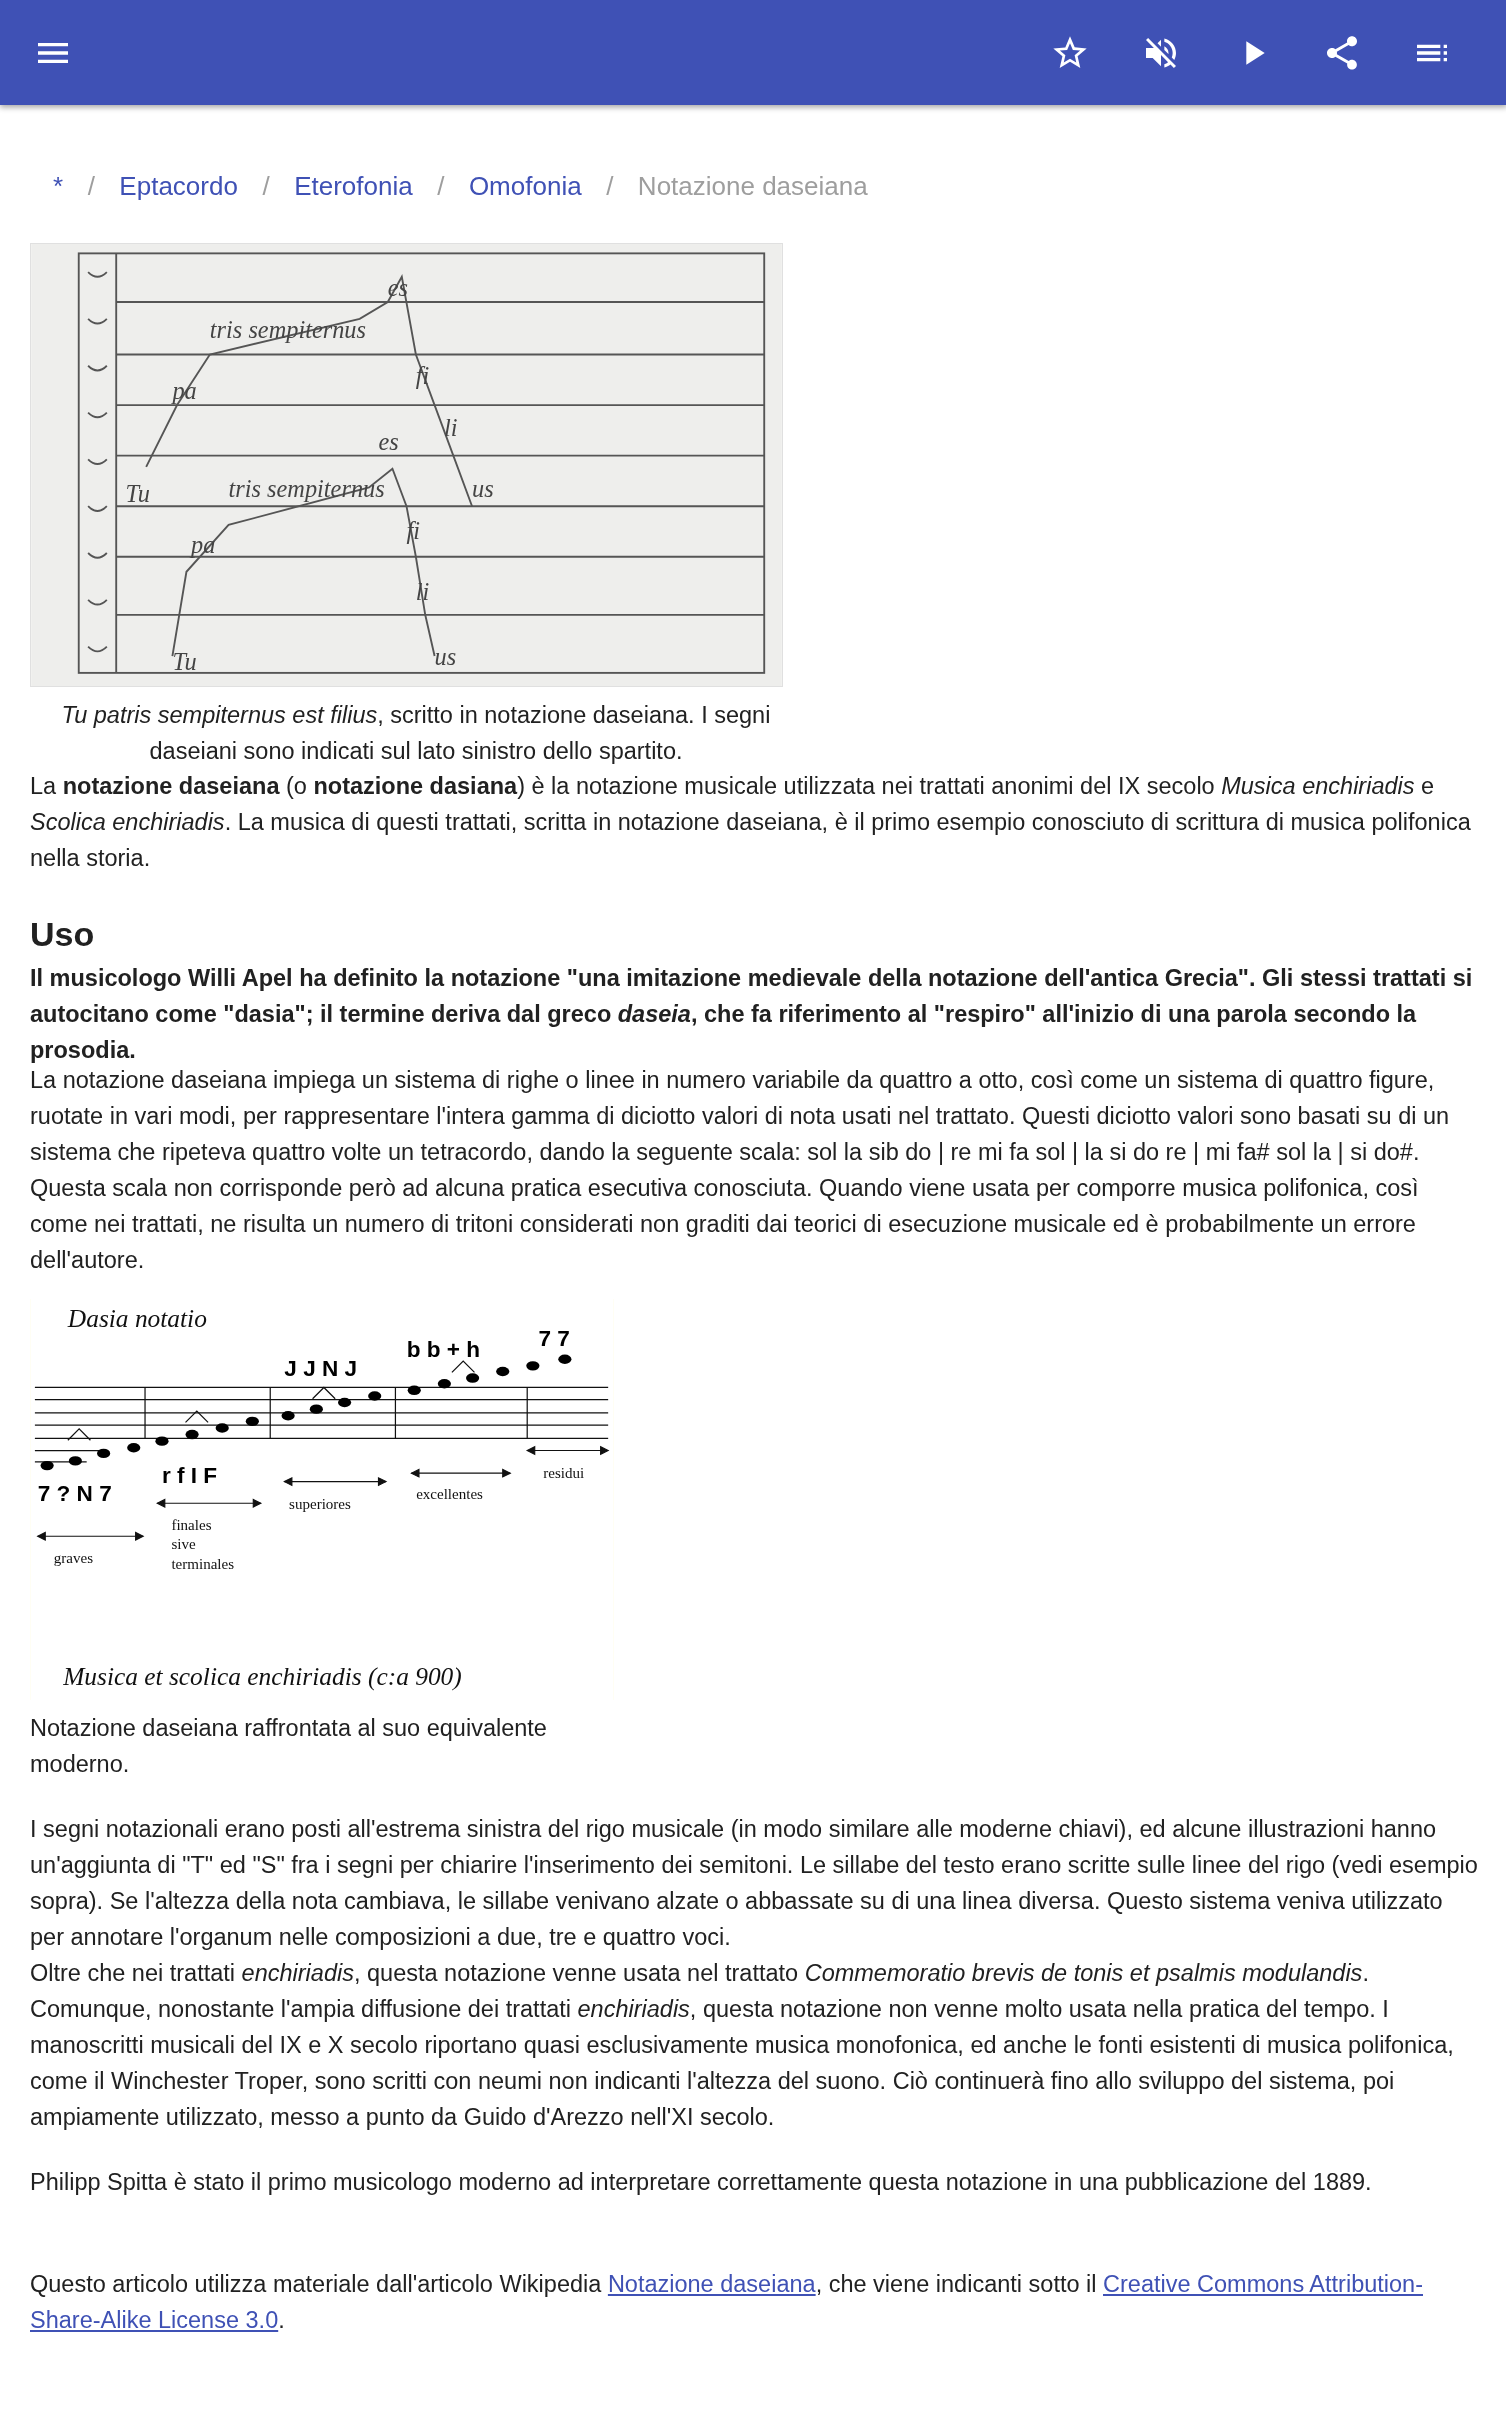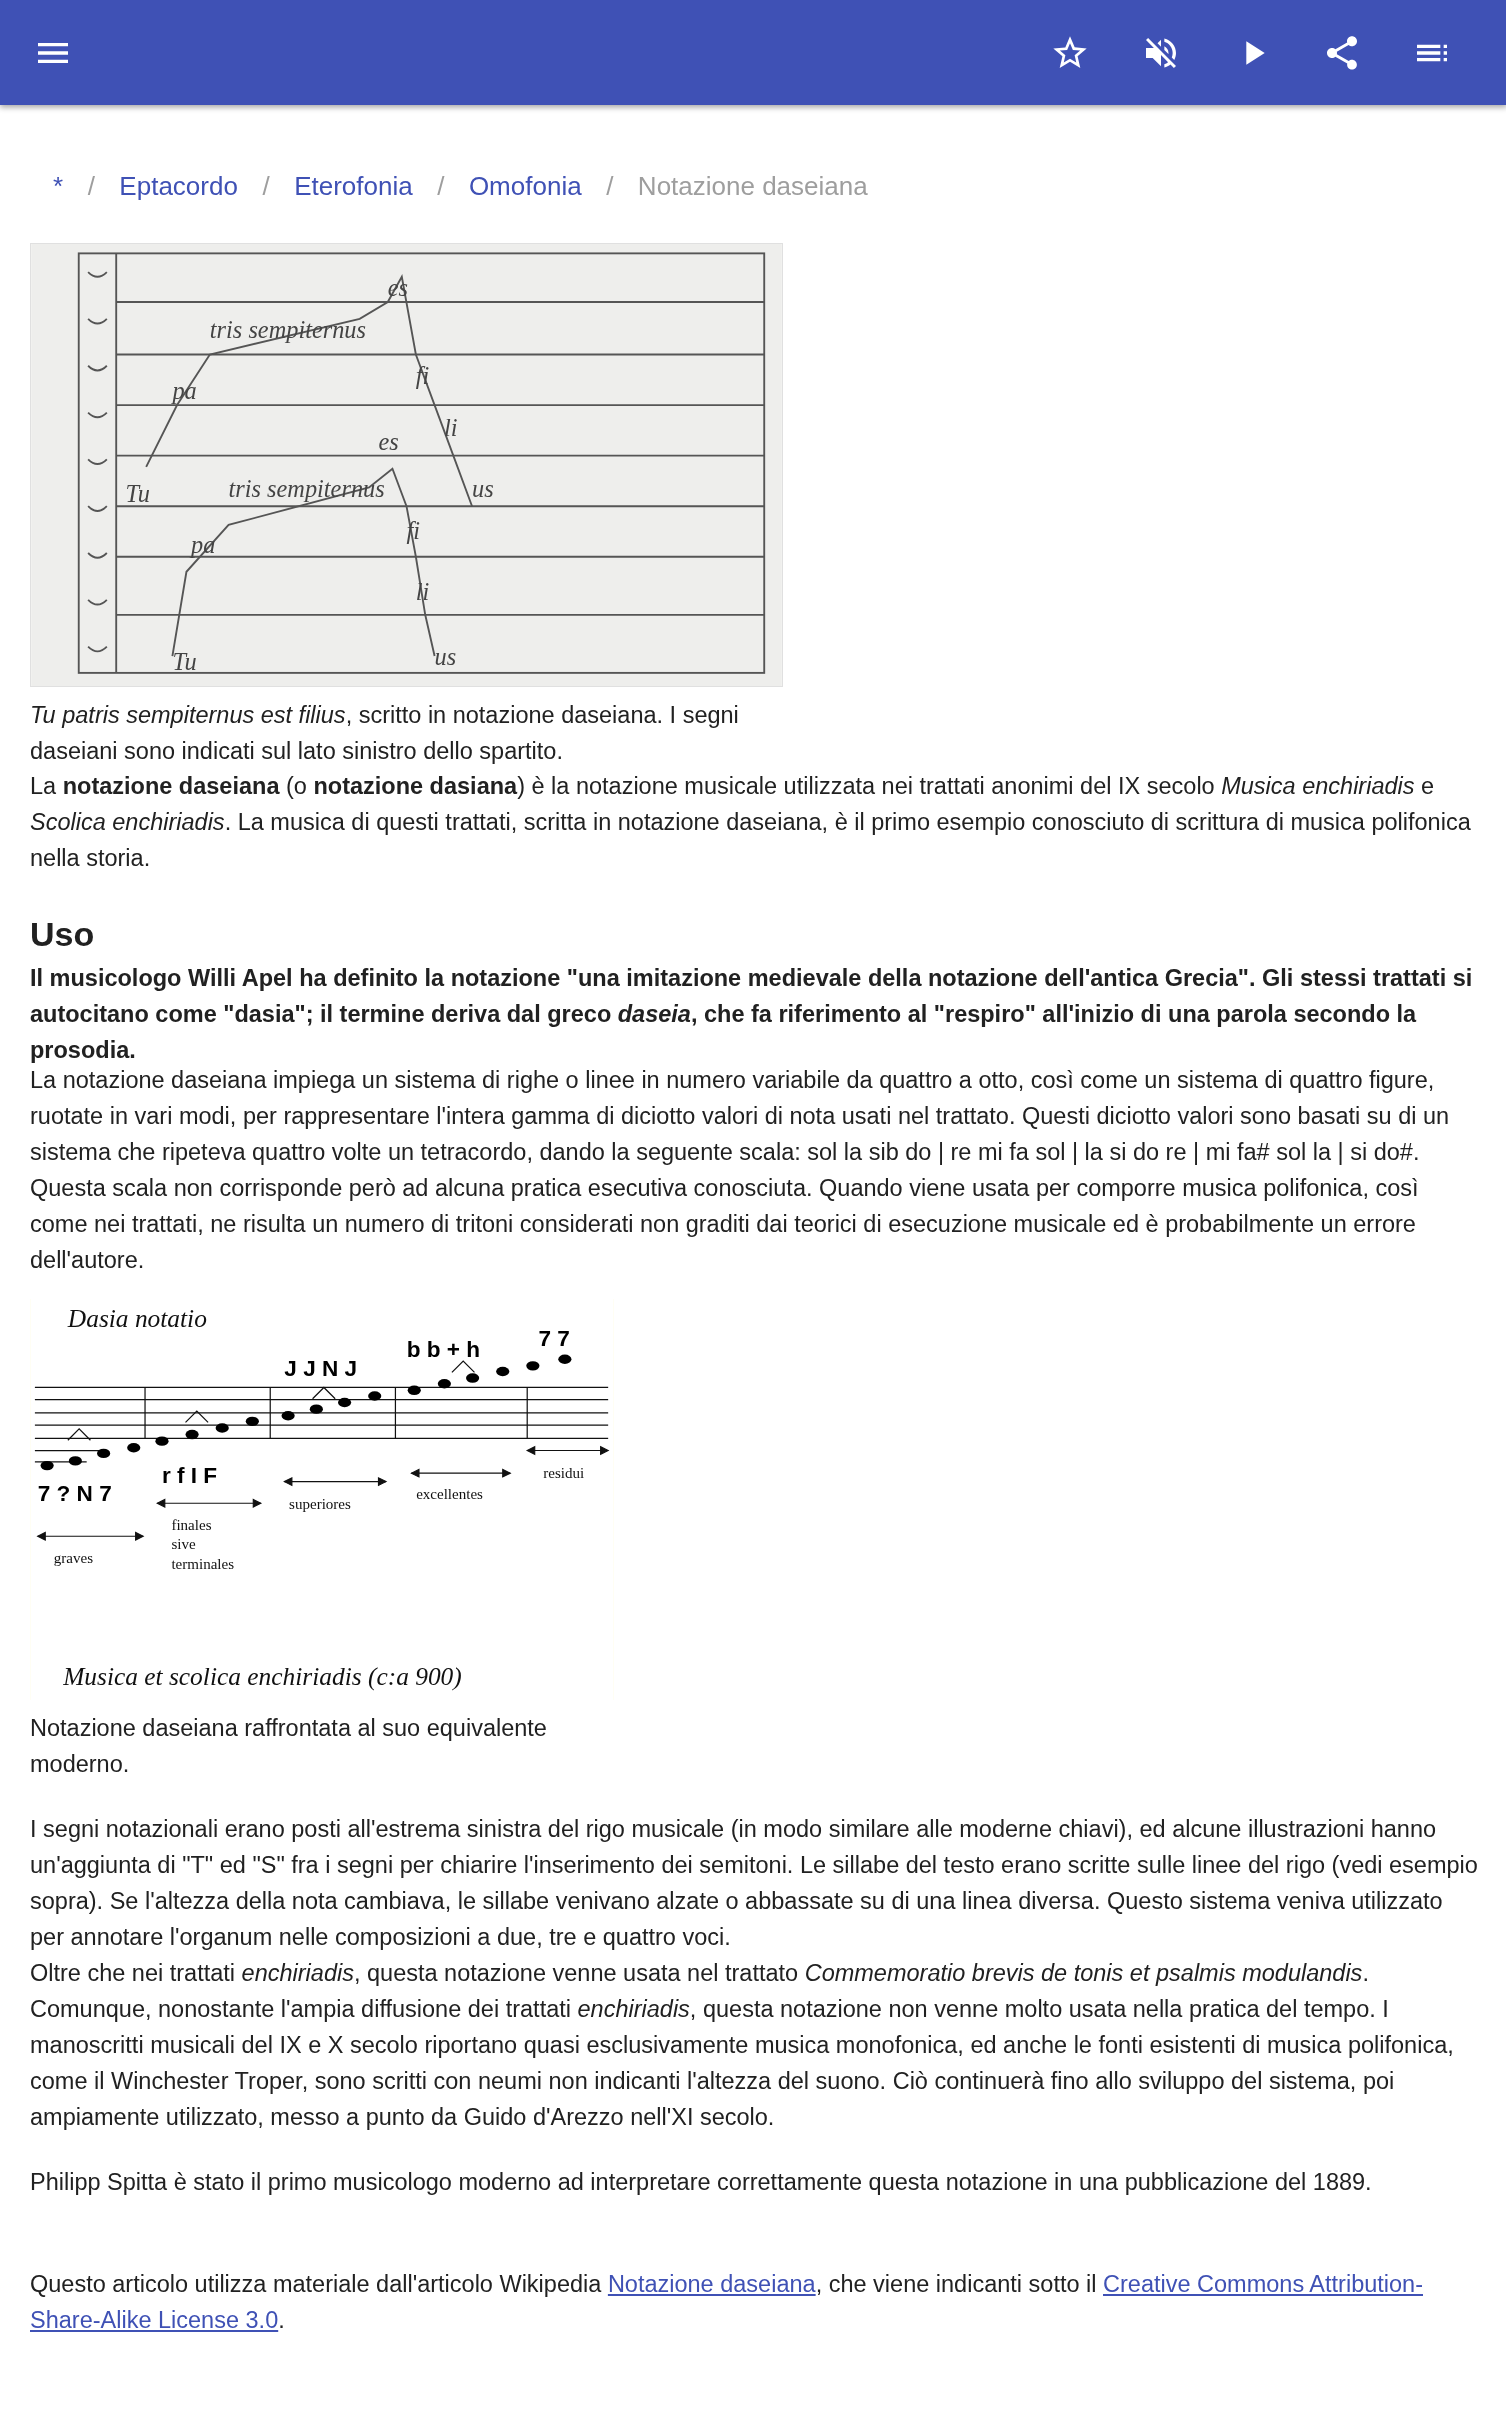--- a/index.html
+++ b/index.html
@@ -60,21 +60,21 @@
     }
     .text {
       position: absolute;
       left: 30px;
       width: 1450px;
       font-size: 23.5px;
       line-height: 36px;
       color: #212121;
     }
     .text a { color: #3f51b5; text-decoration: underline; }
-    .caption1 { top: 697px; width: 772px; }
+    .caption1 { top: 697px; width: 772px; text-align: center; }
     .para1 { top: 768px; }
     h2.section {
       position: absolute;
       left: 30px;
       top: 908px;
       font-size: 34px;
       line-height: 53px;
       font-weight: bold;
       color: #212121;
     }

